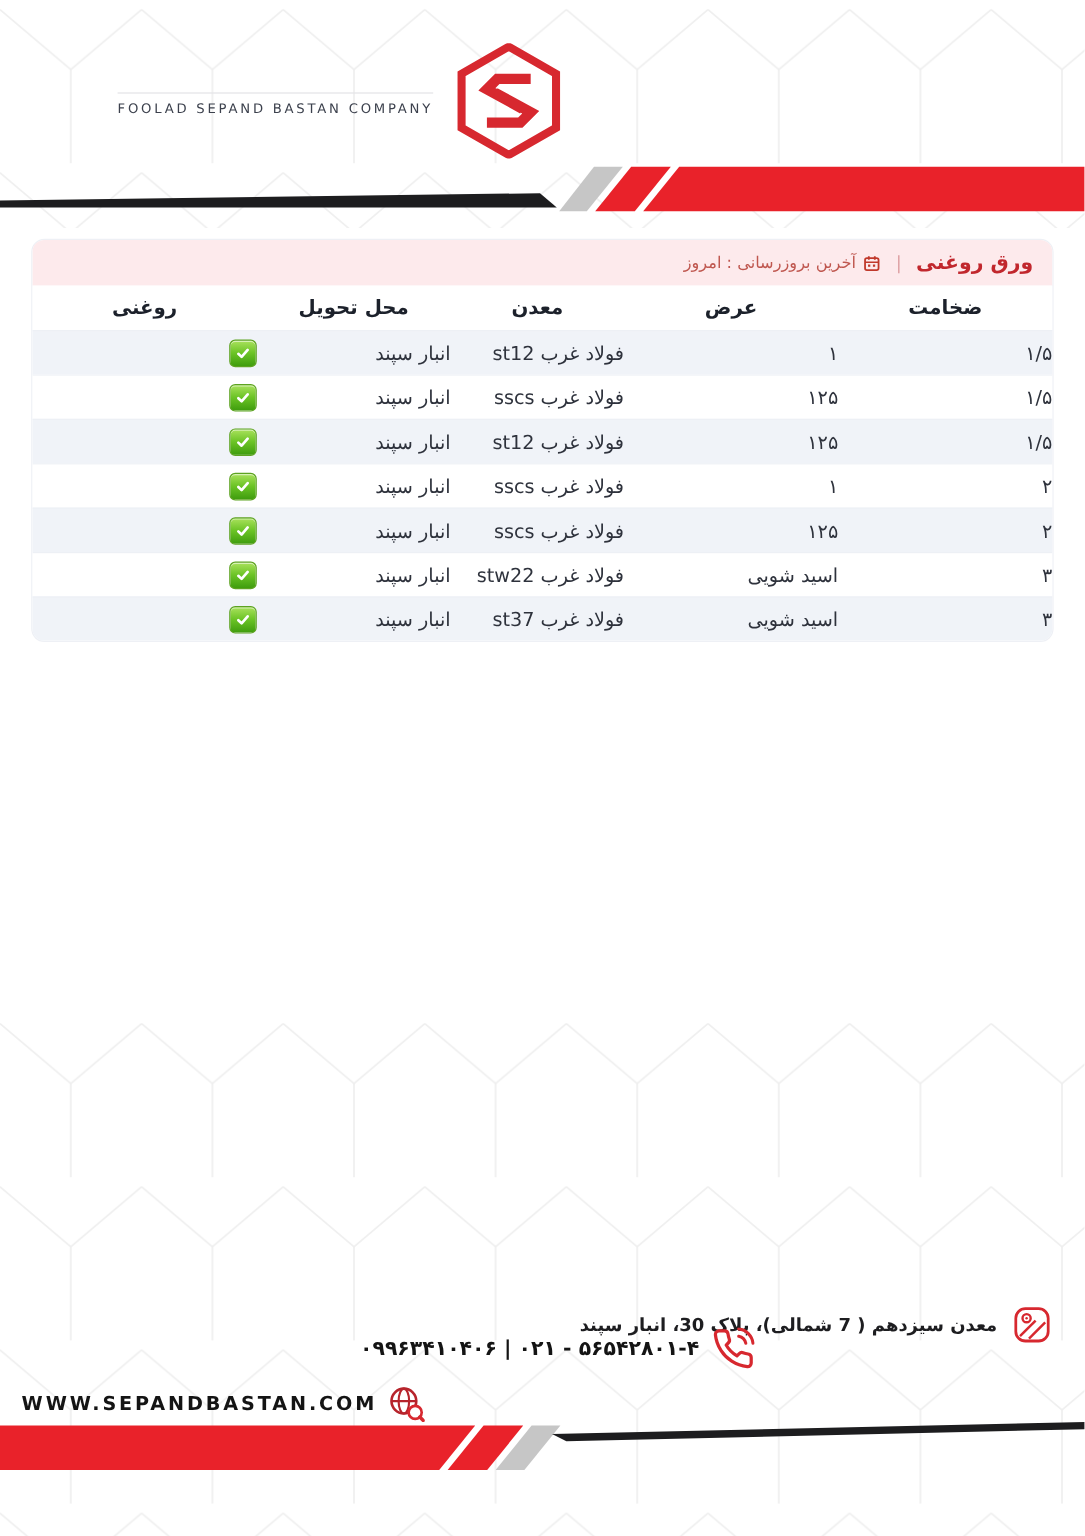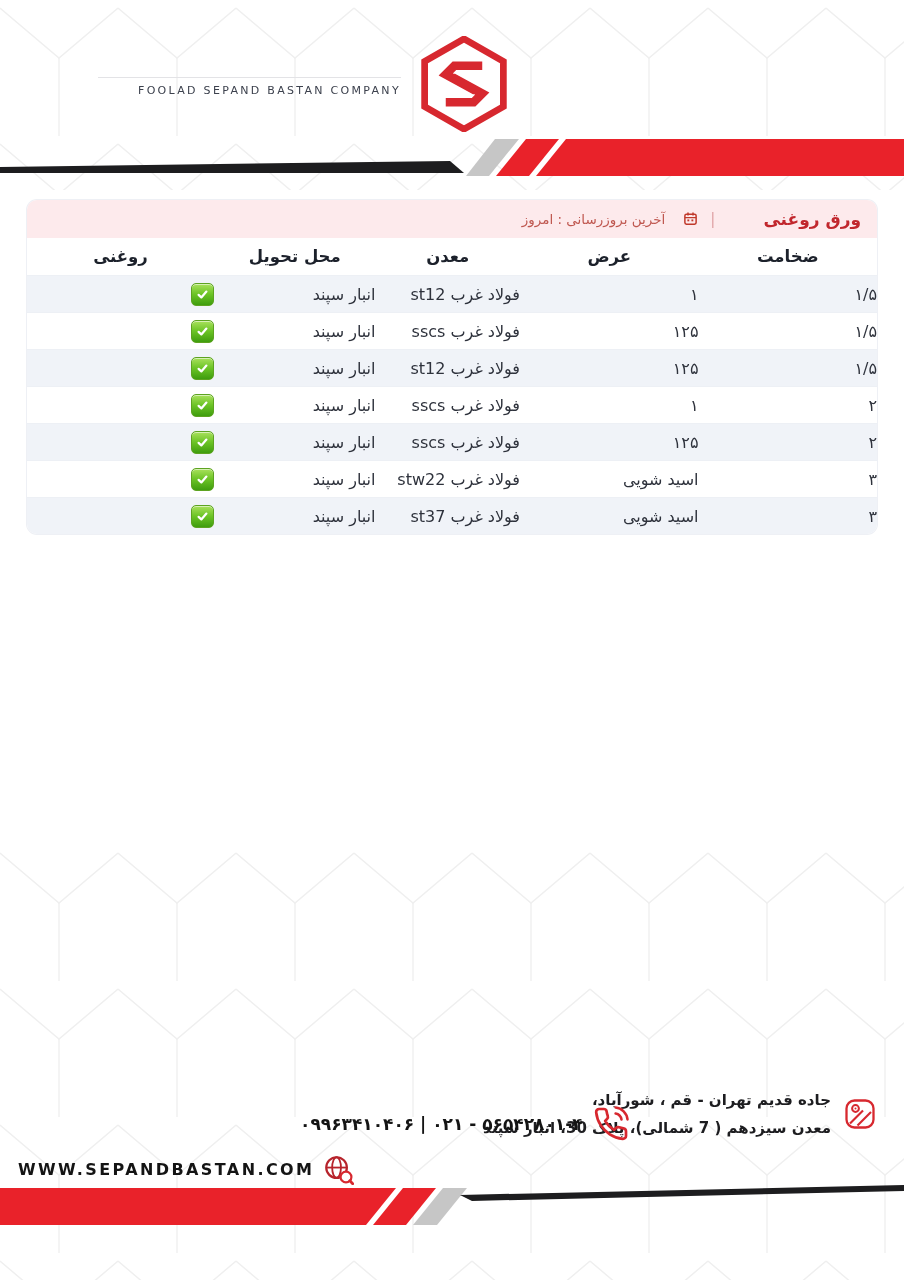--- a/index.html
+++ b/index.html
@@ -6,31 +6,31 @@
   .page{position:relative;width:904px;height:1280px;background:#ffffff;overflow:hidden;
         font-family:"DejaVu Sans","Liberation Sans",sans-serif;}
   svg.decor{position:absolute;left:0;z-index:1;pointer-events:none;}
   svg.banner{position:absolute;left:0;z-index:2;pointer-events:none;}
 
   
   .brand{position:absolute;top:36px;left:98px;display:flex;align-items:center;gap:14px;z-index:3;}
   .brand-text{display:flex;flex-direction:column;align-items:center;}
   .brand-fa{font-size:26px;font-weight:bold;color:#232834;direction:rtl;white-space:nowrap;line-height:1.25;}
   .brand-rule{width:100%;height:1px;background:#e3e3e6;margin:5px 0 6px;}
-  .brand-en{font-size:11px;letter-spacing:2.3px;color:#3c414d;white-space:nowrap;font-weight:500;margin-left:40px;}
+  .brand-en{font-size:11px;letter-spacing:2.3px;color:#3c414d;white-space:nowrap;font-weight:500;}
   .logo{width:98px;height:96px;}
 
   
   .table-wrap{position:absolute;top:200px;left:27px;width:850px;z-index:3;border-radius:10px;
               overflow:hidden;box-shadow:0 0 0 1px #eef0f5;background:#fff;}
   .title-bar{height:38px;background:#fdeaec;display:flex;align-items:center;direction:rtl;
              padding:0 16px;gap:9px;}
-  .tb-title{color:#c1272d;font-weight:bold;font-size:17px;margin-left:36px;}
+  .tb-title{color:#c1272d;font-weight:bold;font-size:17px;}
   .tb-div{color:#dfa2a5;font-size:15px;margin:0 3px;}
-  .tb-upd{color:#bf574f;font-size:13.5px;display:flex;align-items:flex-start;gap:18px;}
+  .tb-upd{color:#bf574f;font-size:13.5px;display:flex;align-items:flex-end;gap:6px;}
   .thead{display:flex;direction:rtl;background:#ffffff;height:37px;align-items:center;}
   .th{font-weight:bold;font-size:16.5px;color:#1c212b;text-align:center;}
   .trow{display:flex;direction:rtl;height:36px;align-items:center;border-top:1px solid #edf0f5;background:#fff;}
   .trow.alt{background:#f0f3f8;}
   .cell{font-size:16px;color:#2e323c;text-align:right;}
   .c0{width:21%}.c1{width:21%}.c2{width:17%}.c3{width:19%}.c4{width:22%}
   .check{display:inline-flex;align-items:center;justify-content:center;width:21px;height:21px;
          border-radius:5px;border:1px solid #5da321;
          background:linear-gradient(180deg,#a9e15c 0%,#6cc426 48%,#3f9d0e 100%);
          box-shadow:inset 0 1px 0 rgba(255,255,255,.55);}
@@ -195,21 +195,20 @@
   <footer class="footer">
     <div class="f-address">
       <svg width="36" height="36" viewBox="0 0 36 36">
         <rect x="4.5" y="4.5" width="27" height="27" rx="8" fill="none" stroke="#d7282f" stroke-width="2.3"></rect>
         <circle cx="13.5" cy="12.5" r="3.4" fill="none" stroke="#d7282f" stroke-width="2"></circle>
         <circle cx="13.5" cy="12.5" r="1" fill="#d7282f"></circle>
         <path d="M8 27.5 L21 14.5" stroke="#d7282f" stroke-width="2.1" fill="none"></path>
         <path d="M15.5 29.5 L29 16" stroke="#d7282f" stroke-width="2.1" fill="none"></path>
       </svg>
       <div class="txt">
-        <div>جاده قدیم تهران - قم ، شورآباد،</div>
         <div>معدن سیزدهم ( 7 شمالی)، پلاک 30، انبار سپند</div>
       </div>
     </div>
 
     <div class="f-phone">
       <span class="phone-num">۰۹۹۶۳۴۱۰۴۰۶ | ۰۲۱ - ۵۶۵۴۲۸۰۱-۴</span>
       <svg width="36" height="36" viewBox="0 0 24 24">
         <path d="M15.05 5A5 5 0 0 1 19 8.95" fill="none" stroke="#d7282f" stroke-width="1.7" stroke-linecap="round"></path>
         <path d="M15.05 1A9 9 0 0 1 23 8.94" fill="none" stroke="#d7282f" stroke-width="1.7" stroke-linecap="round"></path>
         <path d="M22 16.92v3a2 2 0 0 1-2.18 2 19.79 19.79 0 0 1-8.63-3.07 19.5 19.5 0 0 1-6-6 19.79 19.79 0 0 1-3.07-8.67A2 2 0 0 1 4.11 2h3a2 2 0 0 1 2 1.72 12.84 12.84 0 0 0 .7 2.81 2 2 0 0 1-.45 2.11L8.09 9.91a16 16 0 0 0 6 6l1.27-1.27a2 2 0 0 1 2.11-.45 12.84 12.84 0 0 0 2.81.7A2 2 0 0 1 22 16.92z" fill="none" stroke="#d7282f" stroke-width="1.8" stroke-linejoin="round"></path>

